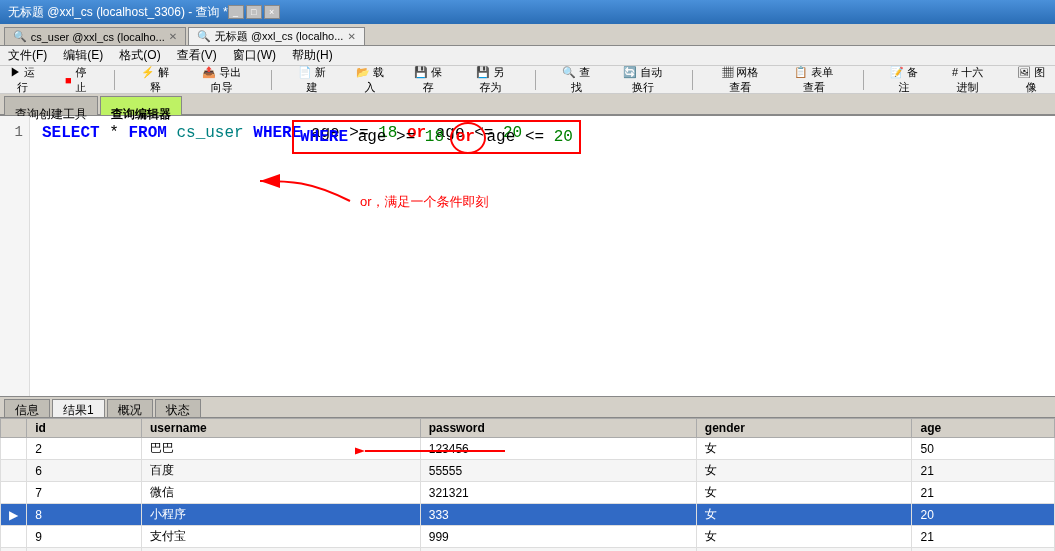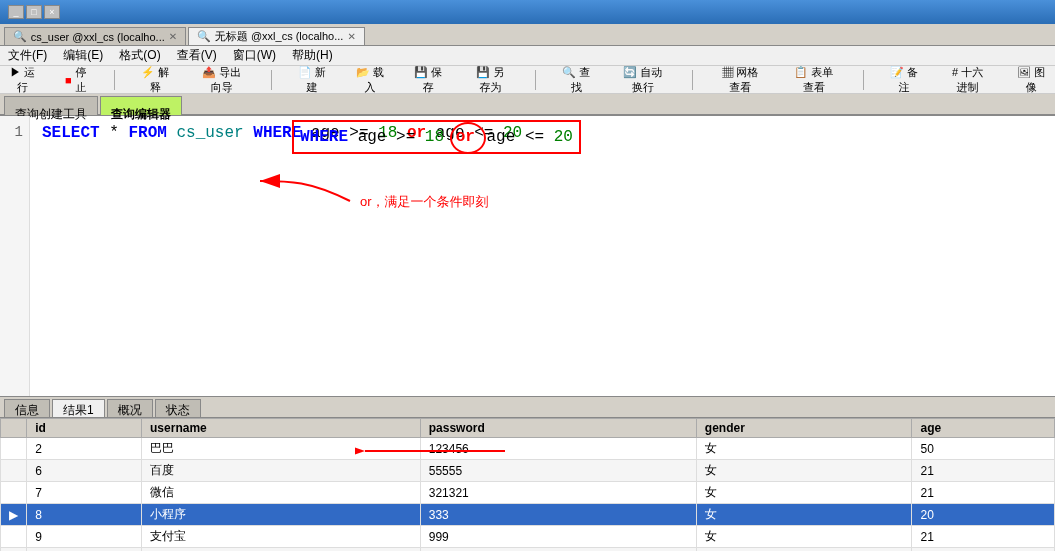--- a/index.html
+++ b/index.html
@@ -187,20 +187,21 @@
       right: 20px;
       top: 95px;
       color: #ff0000;
       font-size: 12px;
     }
   </style>
 </head>
 <body>
 
 <div class="title-bar">
+  <span>无标题 @xxl_cs (localhost_3306) - 查询 *</span>
   <div class="title-bar-controls">
     <div class="title-btn">_</div>
     <div class="title-btn">□</div>
     <div class="title-btn">×</div>
   </div>
 </div>
 
 <div class="window-tabs">
   <div class="window-tab">
     <span>🔍</span>

